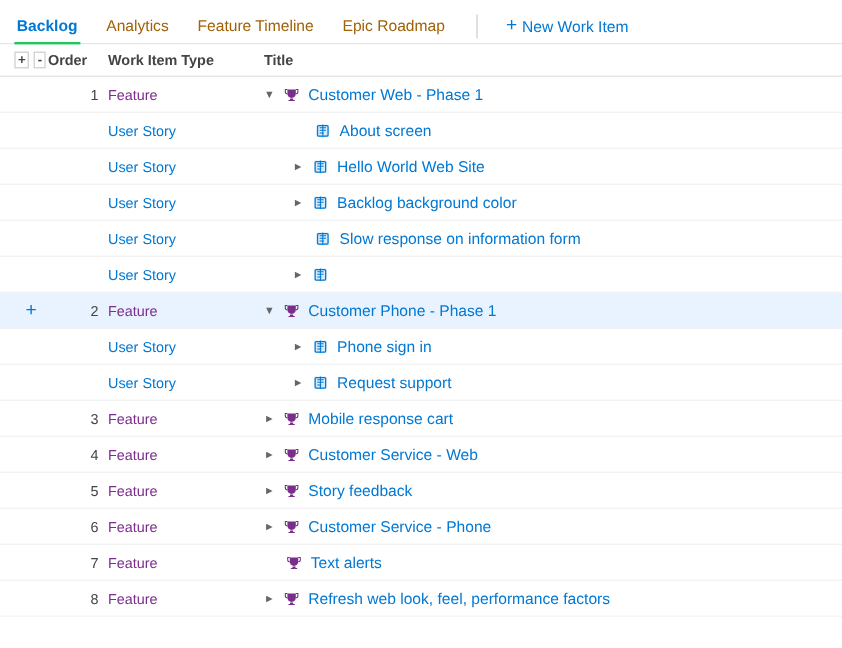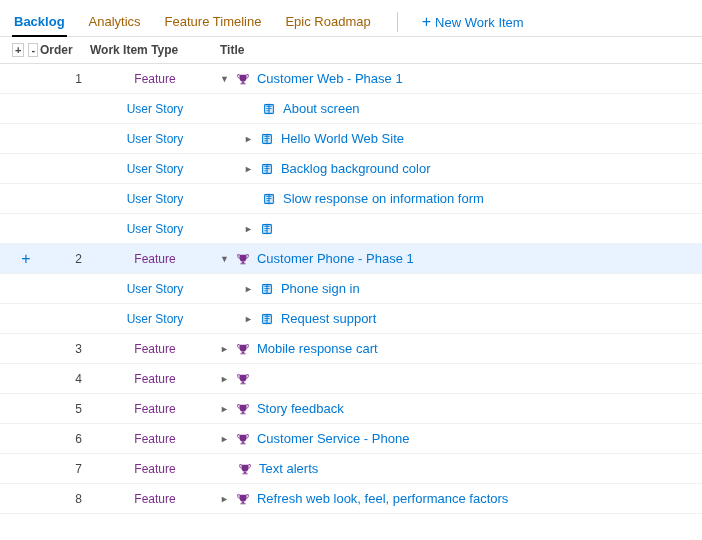--- a/index.html
+++ b/index.html
@@ -7,21 +7,21 @@
 
     
     .nav-bar {
       display: flex; align-items: center; padding: 8px 12px 0 12px;
       border-bottom: 1px solid #e0e0e0; gap: 20px;
     }
     .nav-item {
       padding: 6px 2px; cursor: pointer; color: #a16207; font-size: 13px; white-space: nowrap;
       border-bottom: 2px solid transparent; margin-bottom: -1px;
     }
-    .nav-item.active { color: #0078d4; border-bottom: 2px solid #000000; font-weight: 600; }
+    .nav-item.active { color: #0078d4; border-bottom: 2px solid #22c55e; font-weight: 600; }
     .nav-divider { width: 1px; height: 20px; background: #ccc; margin: 0 4px; }
     .nav-action {
       display: flex; align-items: center; gap: 4px; color: #0078d4; cursor: pointer; font-size: 13px; white-space: nowrap;
     }
     .nav-action .plus { font-size: 16px; font-weight: 300; }
     .nav-spacer { flex: 1; }
 
     
     .table-container { padding: 0; }
     .table-header {
@@ -33,21 +33,21 @@
 
     .row {
       display: grid; grid-template-columns: 28px 50px 130px 1fr;
       padding: 4px 12px; align-items: center; min-height: 30px;
       border-bottom: 1px solid #f0f0f0;
     }
     .row.highlighted { background: #e8f3ff; }
 
     .col-add { display: flex; align-items: center; justify-content: center; color: #0078d4; font-size: 14px; }
     .col-order { color: #444; font-size: 12px; text-align: right; padding-right: 8px; }
-    .col-type { font-size: 12px; text-align: center; }
+    .col-type { font-size: 12px; }
     .col-type.feature { color: #7b2d8b; }
     .col-type.userstory { color: #0078d4; }
 
     .col-title { display: flex; align-items: center; gap: 4px; font-size: 13px; }
 
     .title-text { color: #0078d4; cursor: pointer; }
 
     
     .svg-trophy { display: inline-block; width: 14px; height: 14px; vertical-align: middle; margin-right: 3px; }
     .svg-story { display: inline-block; width: 14px; height: 14px; vertical-align: middle; margin-right: 3px; }
@@ -264,20 +264,21 @@
         <div class="col-type feature">Feature</div>
         <div class="col-title">
           <span style="font-size: 9px; color: rgb(102, 102, 102); cursor: pointer; margin-right: 3px;">►</span>
           <span><svg class="svg-trophy" viewBox="0 0 16 16" xmlns="http://www.w3.org/2000/svg">
     <path d="M8 11c-2.2 0-4-1.8-4-4V3h8v4c0 2.2-1.8 4-4 4z" fill="#7b2d8b"></path>
     <path d="M5 13h6v1H5z" fill="#7b2d8b"></path>
     <path d="M6.5 11.5v1.5h3V11.5" fill="#7b2d8b"></path>
     <path d="M4 3H2v2c0 1.1.9 2 2 2" stroke="#7b2d8b" stroke-width="1" fill="none"></path>
     <path d="M12 3h2v2c0 1.1-.9 2-2 2" stroke="#7b2d8b" stroke-width="1" fill="none"></path>
   </svg></span>
+          <span class="title-text">Customer Service - Web</span>
         </div>
       </div>
       <div class="row">
         <div class="col-add"></div>
         <div class="col-order">5</div>
         <div class="col-type feature">Feature</div>
         <div class="col-title">
           <span style="font-size: 9px; color: rgb(102, 102, 102); cursor: pointer; margin-right: 3px;">►</span>
           <span><svg class="svg-trophy" viewBox="0 0 16 16" xmlns="http://www.w3.org/2000/svg">
     <path d="M8 11c-2.2 0-4-1.8-4-4V3h8v4c0 2.2-1.8 4-4 4z" fill="#7b2d8b"></path>

